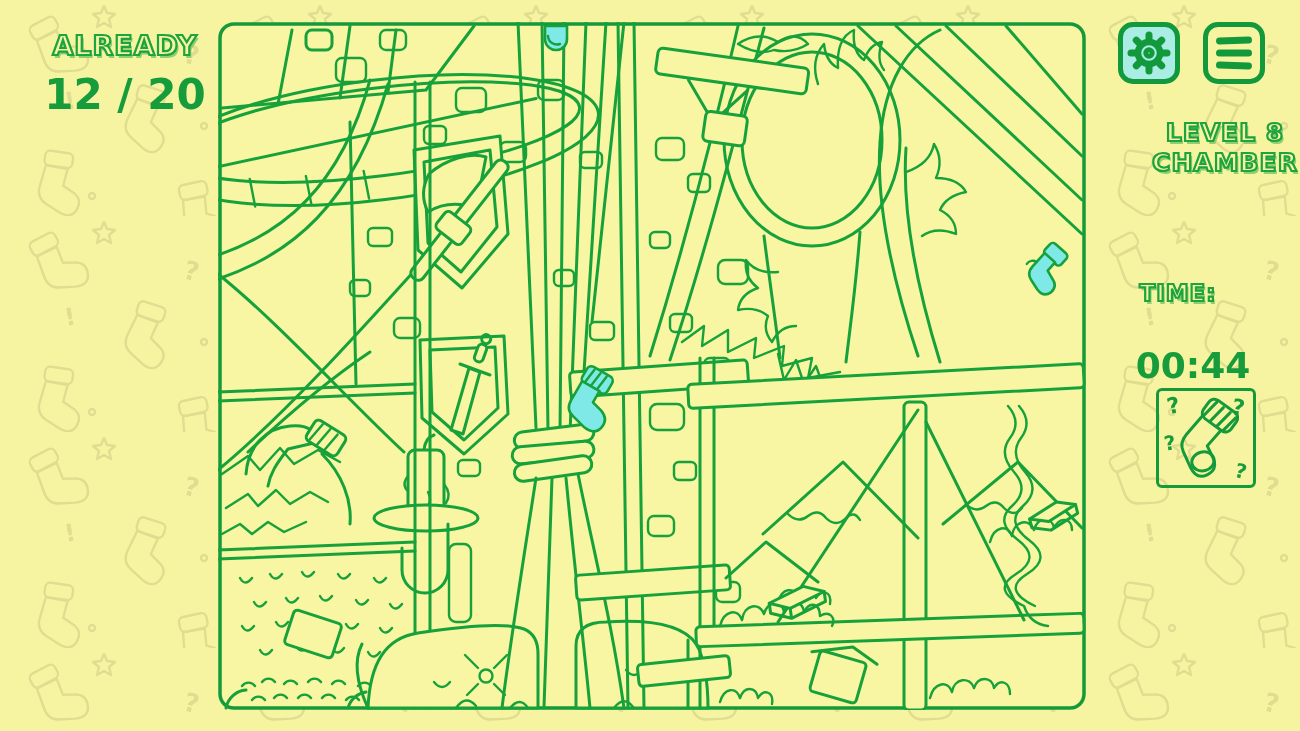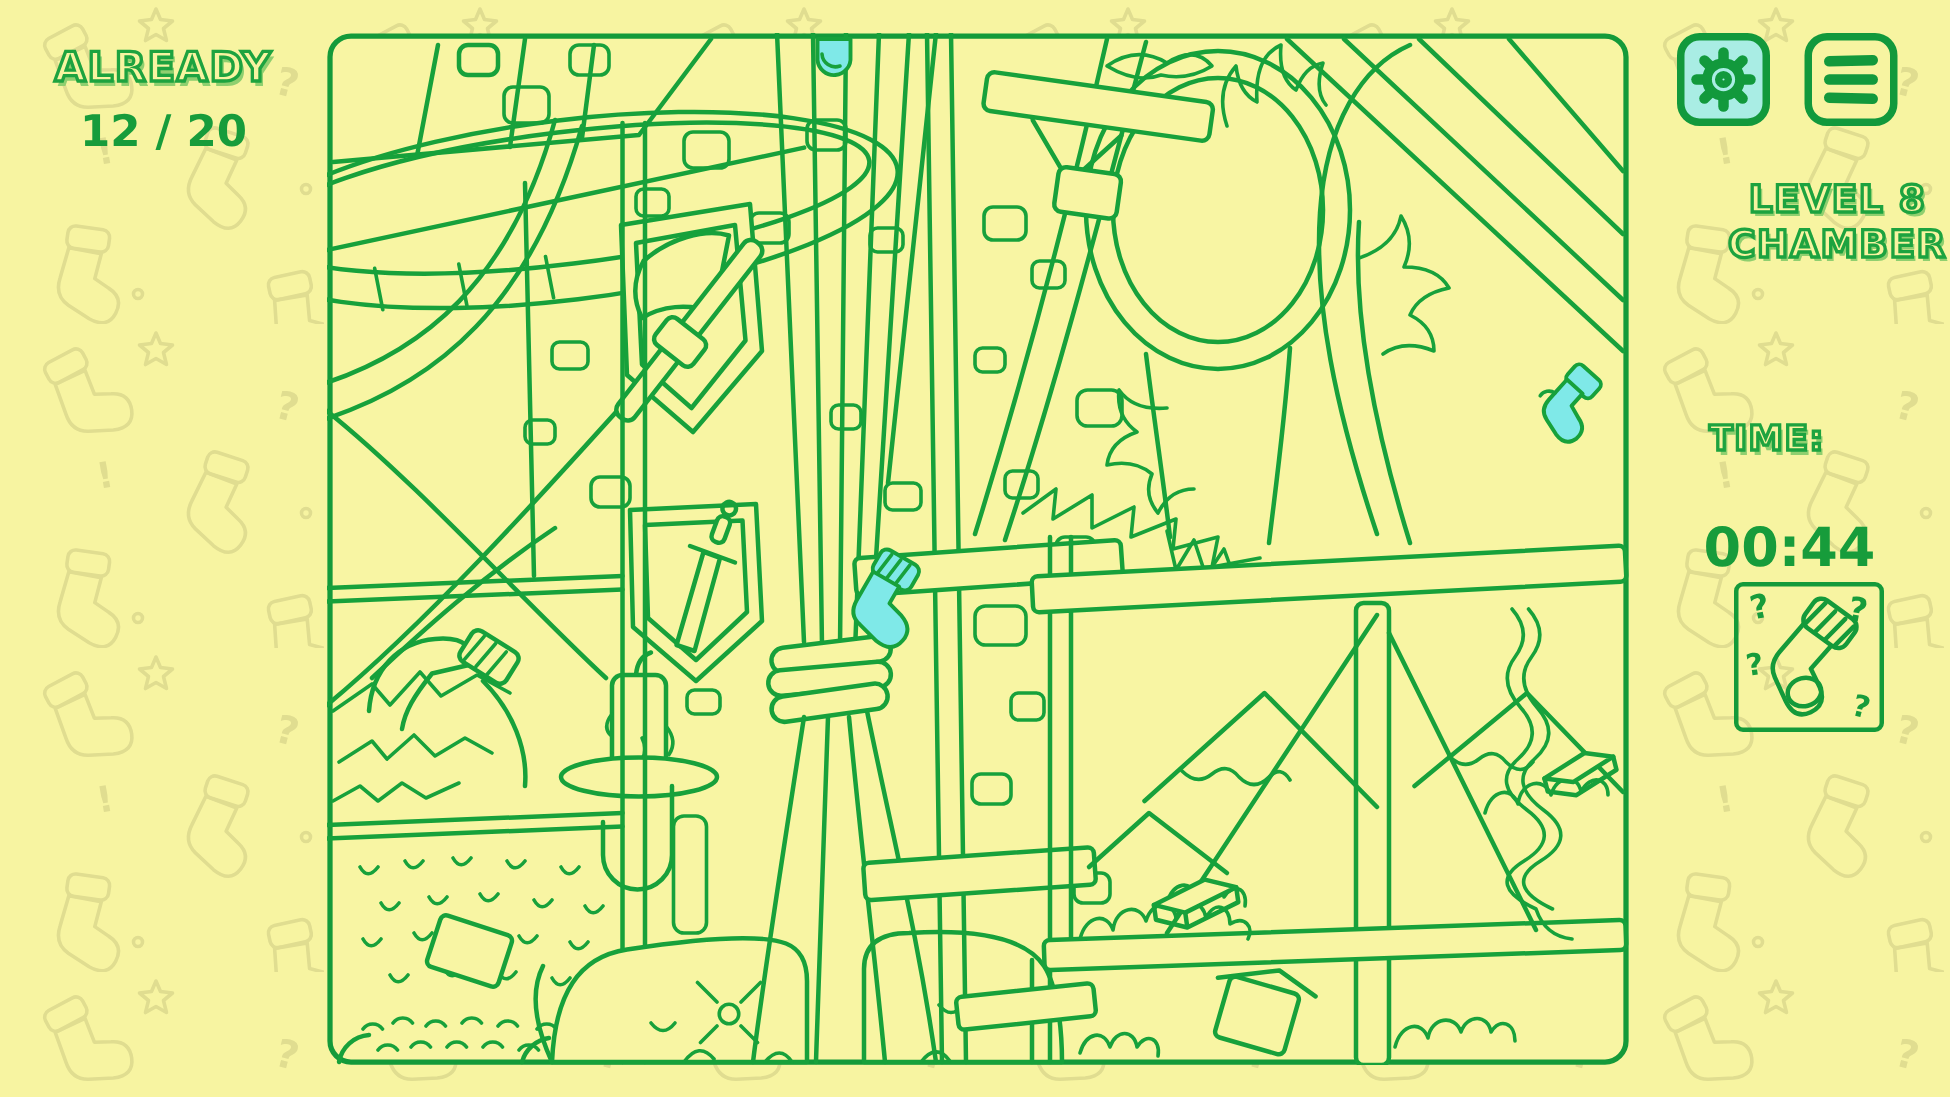--- a/index.html
+++ b/index.html
@@ -20,23 +20,23 @@
     line-height:1.18;
     user-select:none;
   }
   .solid-green{
     font-weight:bold;
     color:#179c3b;
     text-align:center;
     user-select:none;
   }
   
-  #left-panel{left:0;top:0;width:218px;}
+  #left-panel{left:16px;top:0;width:218px;}
   #found-label{margin-top:30px;font-size:27px;}
-  #found-value{margin-top:8px;font-size:29px;}
+  #found-value{margin-top:8px;font-size:42px;}
   
   #scene-wrap{left:218px;top:22px;width:868px;height:688px;}
   
   #right-panel{left:1086px;top:0;width:214px;height:731px;}
   .sq-btn{
     position:absolute;top:22px;width:62px;height:62px;
     border:5px solid #12993c;border-radius:15px;
     background:transparent;box-sizing:border-box;
     display:flex;align-items:center;justify-content:center;
     cursor:pointer;padding:0;

